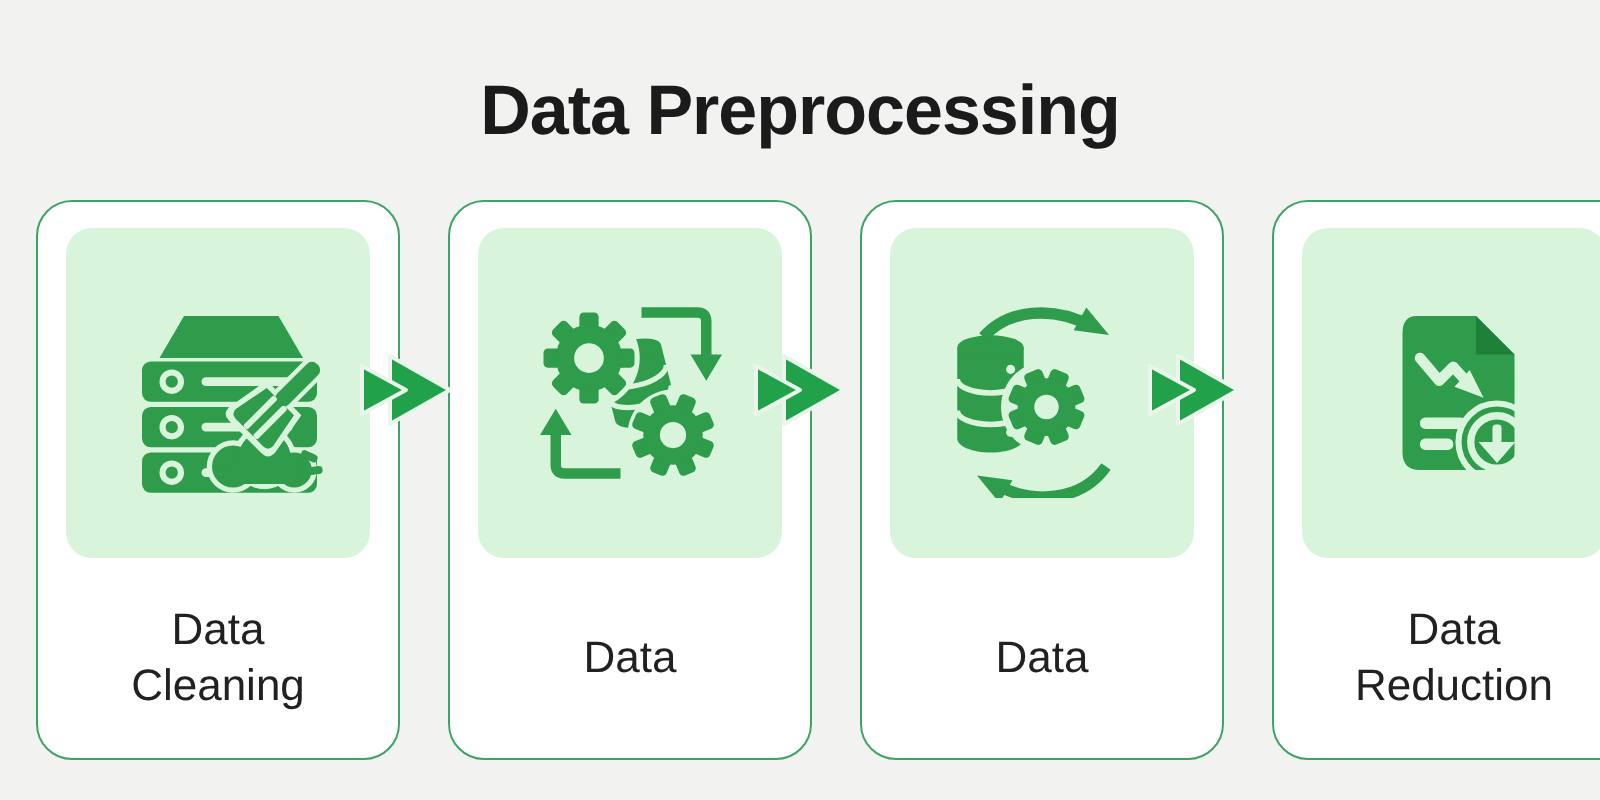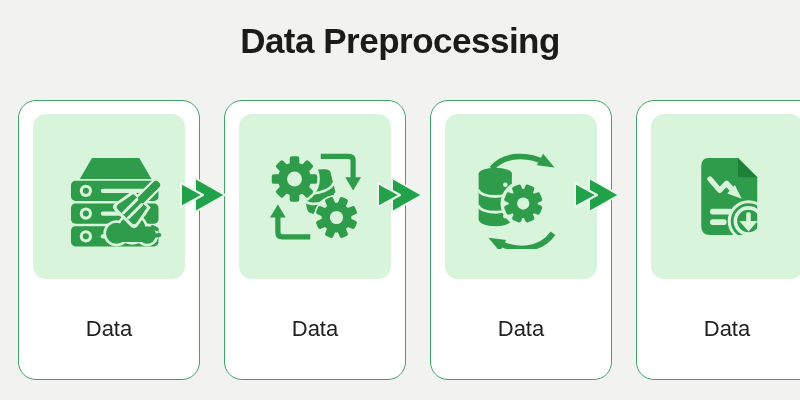--- a/index.html
+++ b/index.html
@@ -2,21 +2,21 @@
 <html style="--page-bg: #f2f3f1; --card-bg: #ffffff; --card-border: #3fa367; --tile-green: #d8f5dc; --icon-green: #2e9c4a; --arrow-green: #21a24a; --arrow-outline: #eaf6ec; --title-color: #1b1b1b; --label-color: #212121;"><head>
 <meta charset="utf-8">
 <style>
   html, body { margin:0; padding:0; }
   body {
     width:800px; height:400px; position:relative; overflow:hidden;
     background:var(--page-bg, #f2f3f1);
     font-family:"Liberation Sans", sans-serif;
   }
   .title {
-    text-align:center; margin:0; padding-top:21px;
+    text-align:center; margin:0; padding-top:36px;
     font-size:35px; font-weight:800; letter-spacing:-0.5px;
     color:var(--title-color, #1b1b1b);
   }
   .cards {
     position:absolute; left:18px; top:100px; width:800px; height:280px;
     display:flex; gap:24px;
   }
   .card {
     flex:1; box-sizing:border-box;
     background:var(--card-bg, #ffffff);
@@ -86,20 +86,21 @@
           <rect class="t" x="2.5" y="-10" width="3.5" height="25" rx="1.5"></rect>
         </g>
         <g>
           <rect class="g" x="0" y="0" width="10" height="4.5" rx="2.2" transform="translate(108 92) rotate(25)"></rect>
           <rect class="g" x="0" y="0" width="11" height="4.5" rx="2.2" transform="translate(108 103) rotate(-8)"></rect>
         </g>
       </svg>
     </div>
     <div class="label">
       <span>Data</span>
+      <span>Cleaning</span>
     </div>
   </div>
 
   <div class="card">
     <div class="tile">
       <svg width="105" height="105" viewBox="0 0 120 120">
 
         <g transform="rotate(-14 64 54)">
           <path class="g" d="M46 36 V72 C46 76.3 54 79.5 64 79.5 C74 79.5 82 76.3 82 72 V36 Z"></path>
           <ellipse class="g" cx="64" cy="36" rx="18" ry="6.5"></ellipse>
@@ -203,20 +204,21 @@
         <rect class="t" x="40" y="74" width="26" height="6.5" rx="3"></rect>
         <rect class="t" x="40" y="86" width="19" height="6.5" rx="3"></rect>
         <circle class="g ts" stroke-width="3.5" cx="84" cy="88" r="22" style="stroke:var(--tile-green,#d8f5dc)"></circle>
         <circle class="ts" stroke-width="4.2" cx="84" cy="88" r="15"></circle>
         <rect class="t" x="81.4" y="78" width="5.2" height="11" rx="2"></rect>
         <polygon class="t" points="73.5,88 94.5,88 84,100"></polygon>
       </svg>
     </div>
     <div class="label">
       <span>Data</span>
+      <span>Reduction</span>
     </div>
   </div>
 
 </div>
 
 <div class="connector" id="c1">
   <svg width="50" height="40" viewBox="0 0 50 40">
     <polygon class="aw" points="17,3 17,37 47,20"></polygon>
     <polygon class="aw" points="3,8 3,32 25,20"></polygon>
   </svg>

